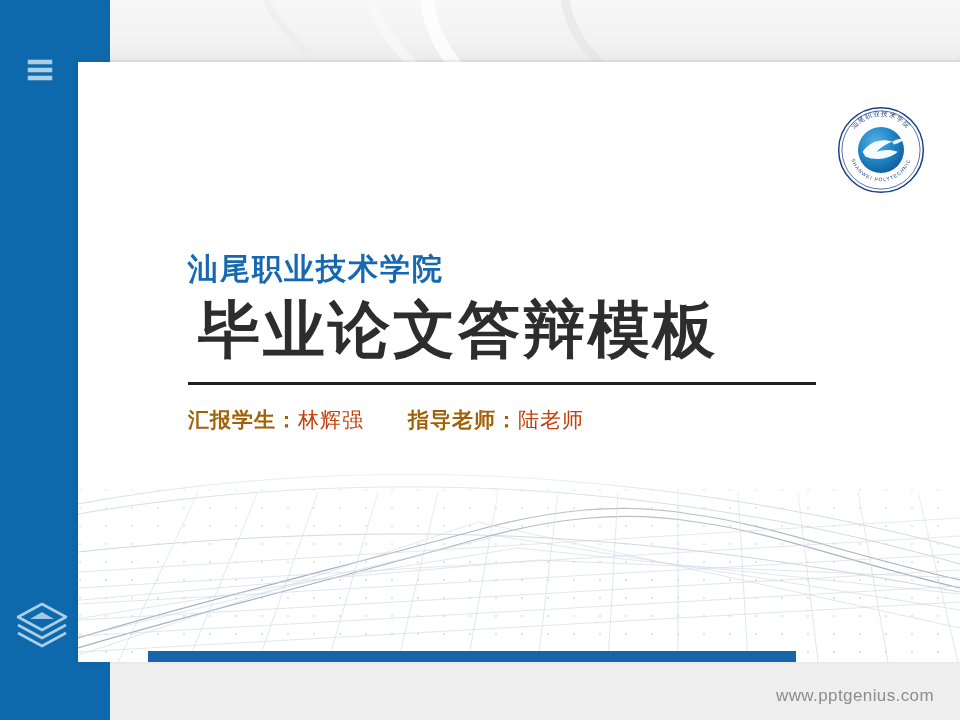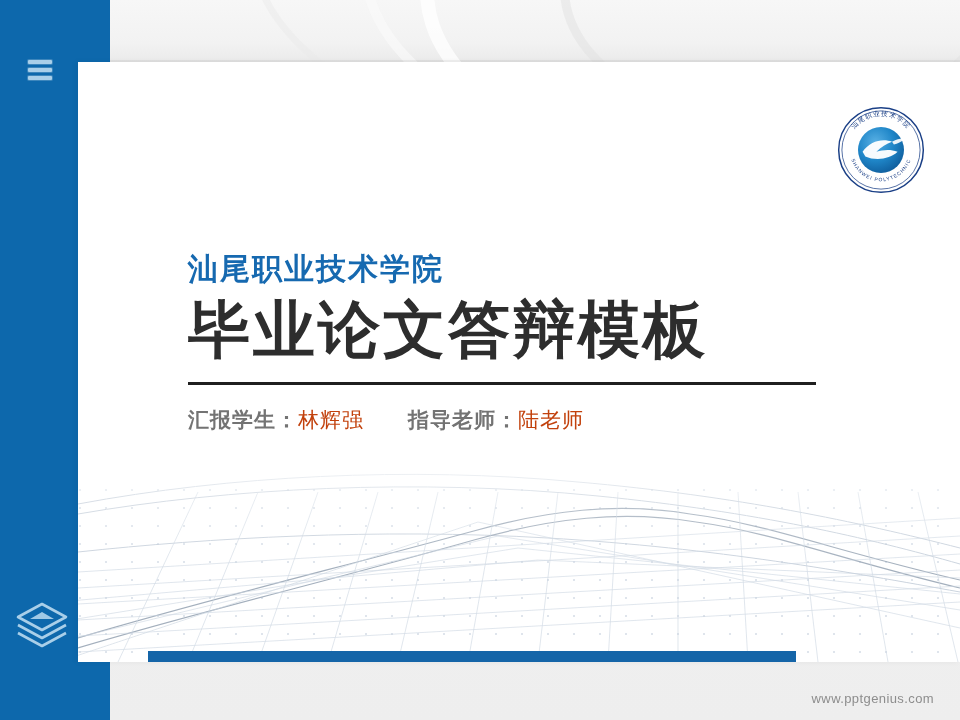--- a/index.html
+++ b/index.html
@@ -124,38 +124,38 @@
     line-height: 1.1;
     margin: 0 0 12px 0;
     white-space: nowrap;
   }
   .main-title {
     color: #2d2d2d;
     font-size: 62px;
     font-weight: bold;
     letter-spacing: 3px;
     line-height: 1.08;
-    margin: 0;
+    margin: 10px;
     white-space: nowrap;
   }
   .rule {
     margin: 17px 0 0 0;
     width: 628px;
     height: 3px;
     background: #1f1f1f;
     border-top: 1px solid #ffffff;
   }
   .byline {
     margin-top: 22px;
     font-size: 21px;
     line-height: 1.2;
     white-space: nowrap;
   }
   .byline .lbl {
-    color: #737373;
+    color: #a16207;
     font-weight: bold;
     letter-spacing: 1px;
   }
   .byline .val {
     color: #c2410c;
     letter-spacing: 1px;
   }
   .byline .gap { display: inline-block; width: 44px; }
 
   .slide-bottom-bar {
@@ -164,21 +164,21 @@
     bottom: 0px;
     width: 648px;
     height: 11px;
     background: #1565a8;
   }
 
   .footer-url {
     position: absolute;
     right: 26px;
     bottom: 14px;
-    font-size: 13px;
+    font-size: 17px;
     color: #8d8d8d;
     letter-spacing: .4px;
   }
 </style>
 </head>
 <body>
 
 <div id="app">
 
   <div class="page-bg"></div>

